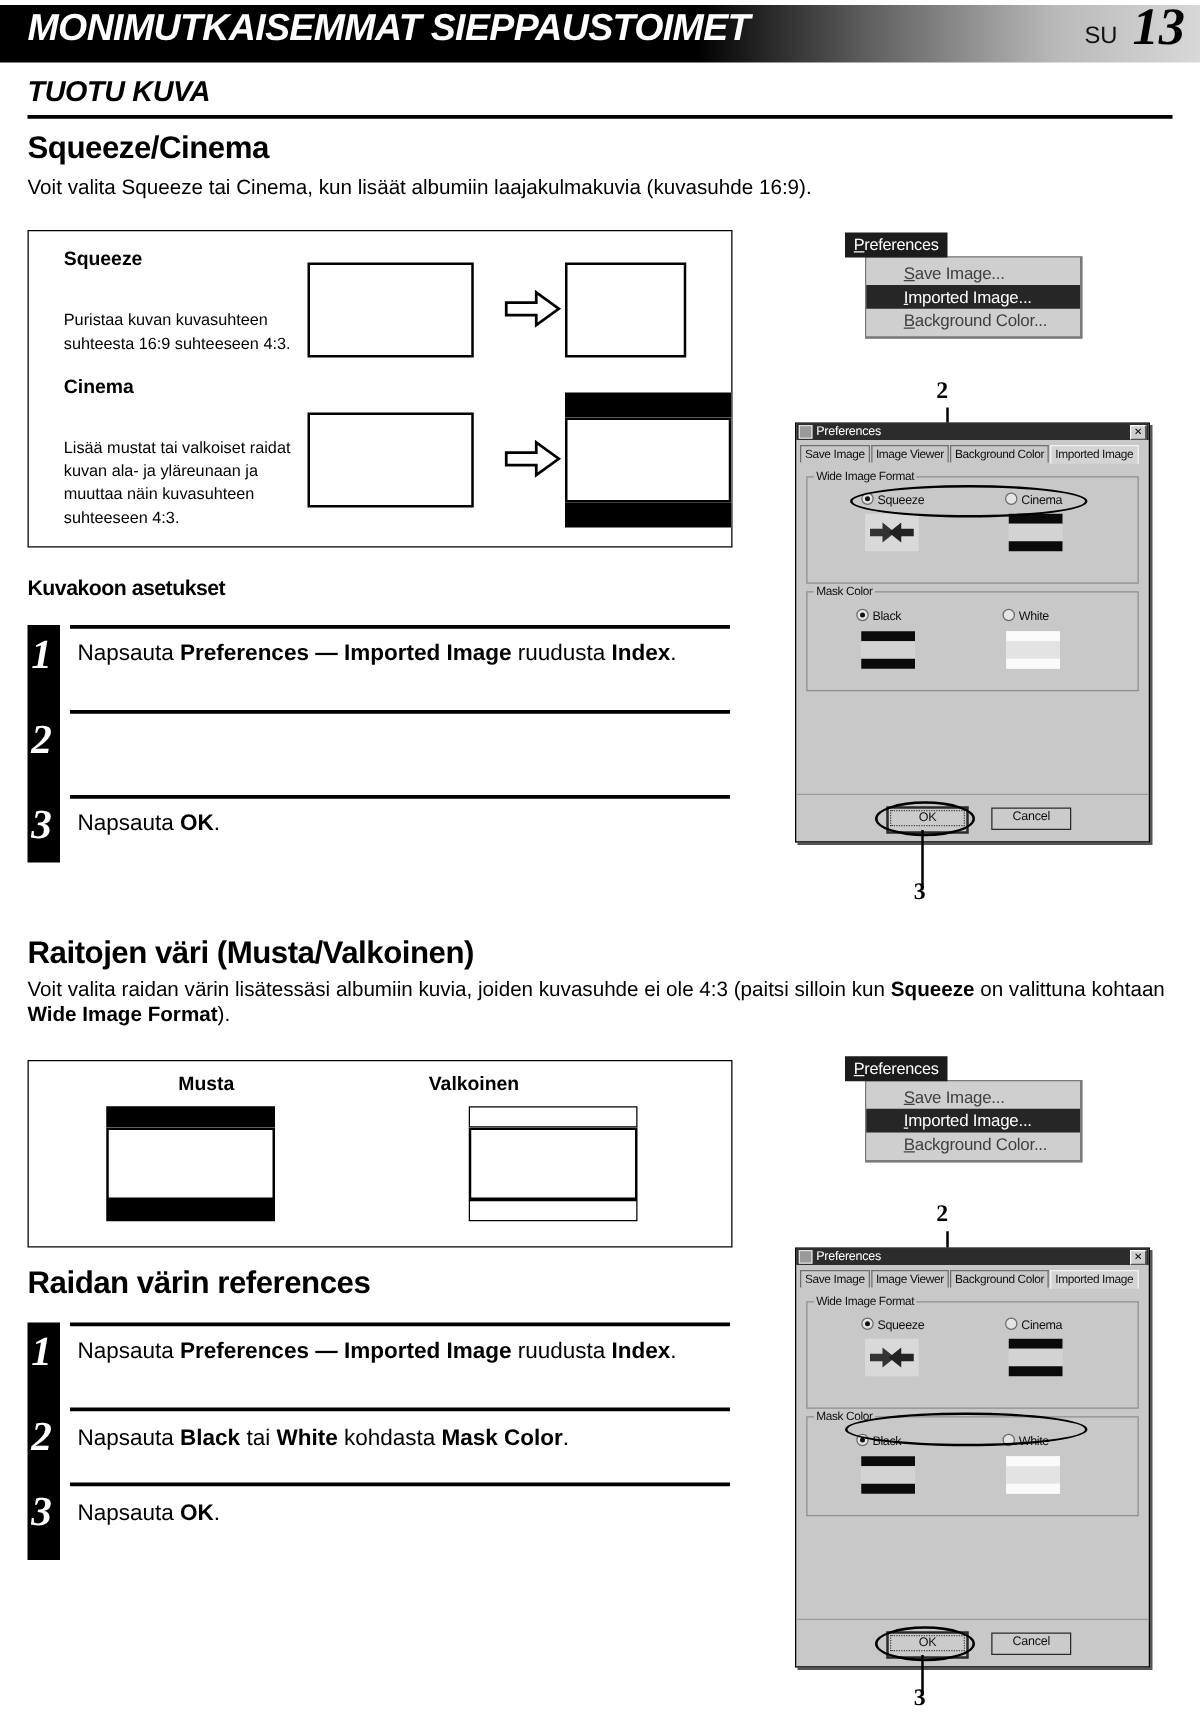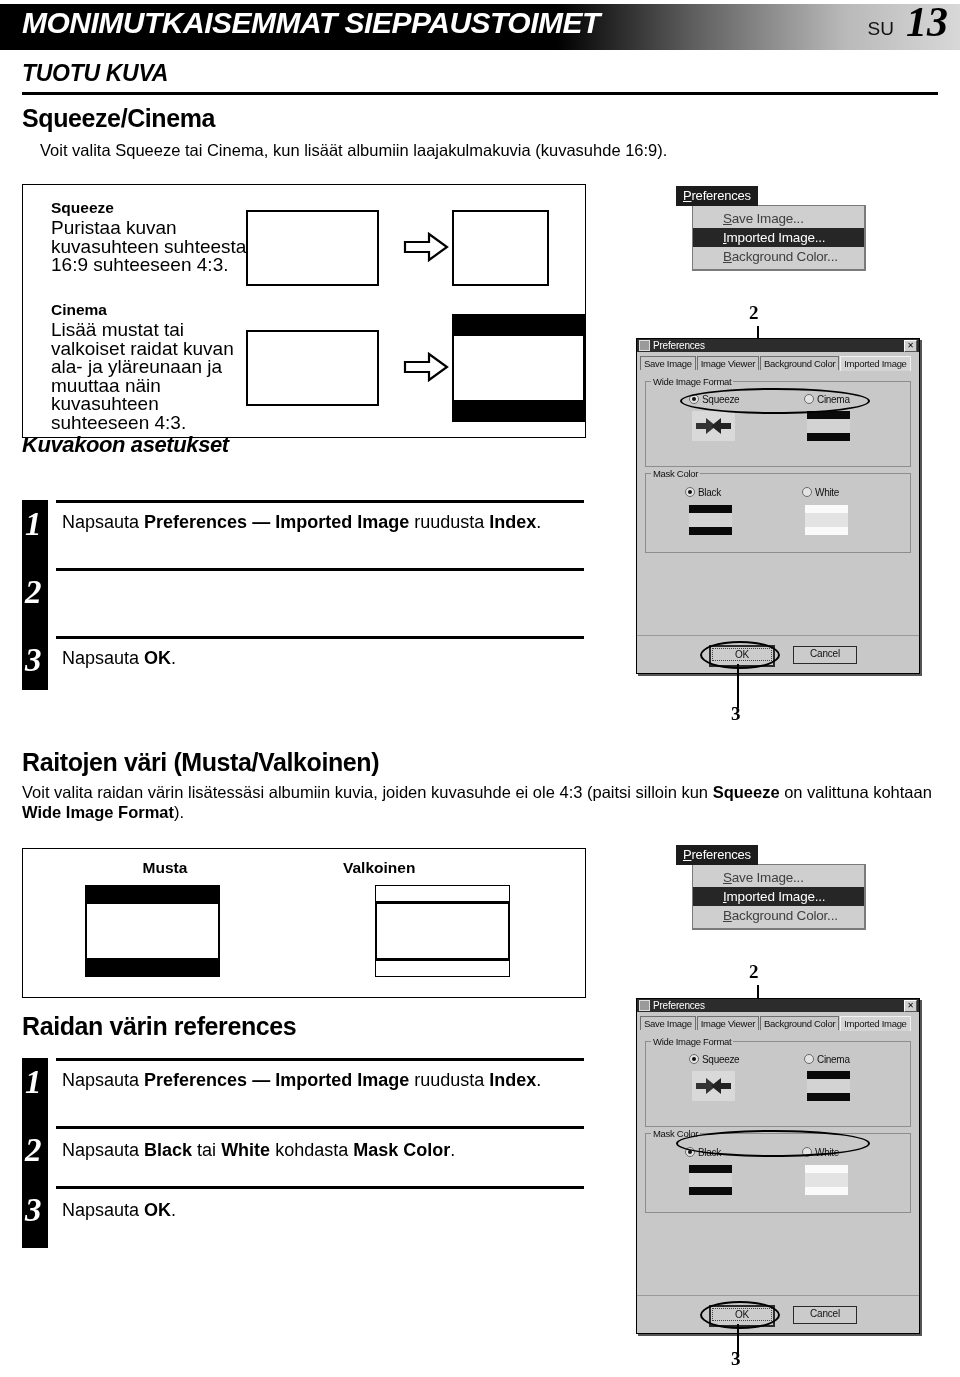--- a/index.html
+++ b/index.html
@@ -20,27 +20,27 @@
        font-weight:bold;color:#000;font-family:"Liberation Serif", serif;}
 
   .subhead{position:absolute;left:22px;top:60px;font-size:23px;font-weight:bold;
        font-style:italic;letter-spacing:-0.3px;}
   .rule{position:absolute;left:22px;top:92px;width:916px;height:3px;background:#000;}
 
   .sec-title{position:absolute;font-weight:bold;letter-spacing:-0.4px;}
   #s1{left:22px;top:104px;font-size:25px;}
 
   .para{position:absolute;font-size:16.5px;line-height:20px;}
-  #p1{left:40px;top:140px;width:700px;}
+  #p1{left:22px;top:140px;width:700px;}
 
   
   .diagbox{position:absolute;border:1.5px solid #000;background:#fff;}
   #db1{left:22px;top:184px;width:562px;height:252px;}
   .dlabel{position:absolute;font-size:15.5px;font-weight:bold;}
-  .dtext{position:absolute;font-size:19px;line-height:18.5px;}
+  .dtext{position:absolute;font-size:13px;line-height:18.5px;margin-top:28px;}
 
   .frame{position:absolute;border:2px solid #000;background:#fff;box-sizing:border-box;}
   .arrow{position:absolute;}
 
   
   .steplist{position:absolute;}
   .stepbar{position:absolute;left:0;top:0;width:26px;background:#000;}
   .step-top{position:absolute;left:34px;height:3px;background:#000;}
   .stepnum{position:absolute;left:3px;color:#fff;font-style:italic;font-weight:bold;
        font-size:33px;font-family:"Liberation Serif", serif;line-height:1;}
@@ -135,21 +135,21 @@
       <polygon points="2,11 26,11 26,3 44,16 26,29 26,21 2,21" fill="#fff" stroke="#000" stroke-width="2.2" stroke-linejoin="miter"></polygon>
     </svg>
   </div>
   <div class="frame" style="left:429px;top:129px;width:133px;height:108px;border:none;">
     <div style="position:absolute;left:0;top:0;width:100%;height:20px;background:#000;"></div>
     <div style="position:absolute;left:0;top:20px;width:100%;height:68px;background:#fff;border:2px solid #000;box-sizing:border-box;"></div>
     <div style="position:absolute;left:0;bottom:0;width:100%;height:20px;background:#000;"></div>
   </div>
 </div>
 
-<div class="sec-title" style="left:22px;top:432px;font-size:22px;font-style:italic;">Kuvakoon asetukset</div>
+<div class="sec-title" style="left:22px;top:461px;font-size:17px;">Kuvakoon asetukset</div>
 
 <div class="steplist" style="left:22px;top:500px;width:562px;height:190px;">
   <div class="stepbar" style="height:190px;"></div>
 
   <div class="step-top" style="top:0px;width:528px;"></div>
   <div class="stepnum" style="top:8px;">1</div>
   <div class="steptext" style="left:40px;top:12px;width:520px;">Napsauta <b>Preferences — Imported Image</b> ruudusta <b>Index</b>.</div>
 
   <div class="step-top" style="top:68px;width:528px;"></div>
   <div class="stepnum" style="top:76px;">2</div>

